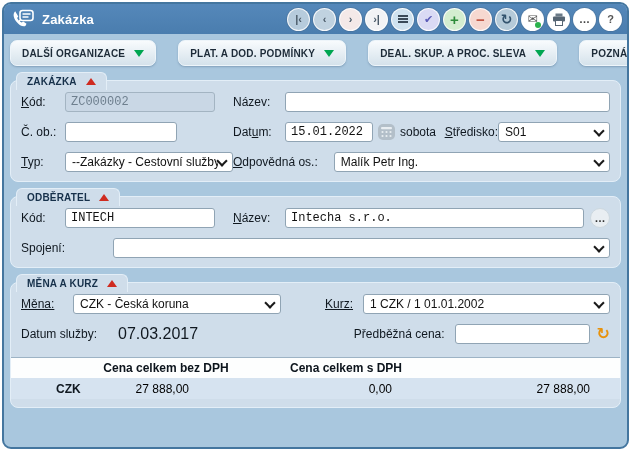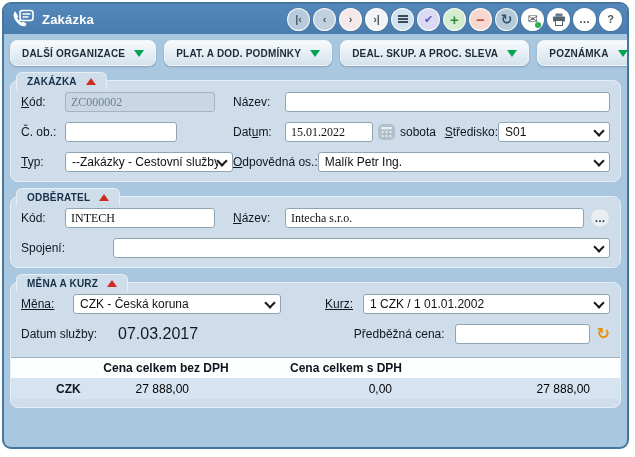--- a/index.html
+++ b/index.html
@@ -37,21 +37,21 @@
   .tb-add{background:#d4edd0;color:#2e8b3a;font-size:15px;}
   .tb-rem{background:#f6d8d0;color:#c0503e;font-size:15px;}
   .tb-ref{background:#b5cad9;color:#33536e;font-size:14px;}
   .tb-mail{background:#ffffff;color:#555;font-size:12px;}
   .tb-print{background:#ffffff;}
   .tb-more{background:#ffffff;color:#444;}
   .tb-help{background:#ffffff;color:#555;}
   .burger{width:10px;height:2px;background:#3a4a58;box-shadow:0 -3px 0 #3a4a58,0 3px 0 #3a4a58;}
   .maildot{position:absolute;right:2px;bottom:2px;width:6px;height:6px;border-radius:50%;background:#2bb24c;}
   
-  .menurow{display:flex;gap:8px;padding:6px 6px 0 6px;}
+  .menurow{display:flex;gap:22px;padding:6px 6px 0 6px;}
   .mbtn{
     background:linear-gradient(#f8fbfd,#d5e2eb);
     border:1px solid #eef5fa;box-shadow:0 1px 2px rgba(60,90,120,.35);
     border-radius:7px;height:26px;display:flex;align-items:center;
     padding:0 11px;font-size:10px;font-weight:bold;color:#1d2b38;
     letter-spacing:.2px;cursor:pointer;box-sizing:border-box;white-space:nowrap;
   }
   .tri-dn{width:0;height:0;border-left:5px solid transparent;border-right:5px solid transparent;
     border-top:7px solid #00a651;margin-left:9px;}
   .tri-up{width:0;height:0;border-left:5px solid transparent;border-right:5px solid transparent;
@@ -70,21 +70,21 @@
   }
   .row{display:flex;align-items:center;height:22px;margin-bottom:8px;}
   .row:last-child{margin-bottom:0;}
   .col-l{display:flex;align-items:center;width:212px;flex:none;}
   .col-r{display:flex;align-items:center;flex:1;}
   .lbl{font-size:12px;color:#101820;flex:none;}
   .lbl u{text-decoration:underline;}
   .w44{width:44px;} .w52{width:52px;} .w92{width:92px;}
   .inp{
     height:20px;border:1px solid #90a4b4;border-radius:3px;background:#fff;
-    font-family:Liberation Serif, serif;font-size:12px;color:#111;padding:0 5px;box-sizing:border-box;outline:none;
+    font-family:Liberation Mono, monospace;font-size:12px;color:#111;padding:0 5px;box-sizing:border-box;outline:none;
   }
   .inp.dis{background:#c9d7e5;color:#6e7f8e;border-color:#a3b4c2;}
   .sel{
     height:20px;border:1px solid #90a4b4;border-radius:3px;background:#fff;
     display:flex;align-items:center;padding:0 6px;font-size:12px;color:#111;
     box-sizing:border-box;cursor:pointer;
   }
   .sel span{white-space:nowrap;overflow:hidden;}
   .chev{width:6px;height:6px;border-right:2px solid #1a1a1a;border-bottom:2px solid #1a1a1a;
     transform:rotate(45deg);margin-left:auto;margin-top:-3px;flex:none;}
@@ -241,21 +241,21 @@
     </div>
     <div class="row">
       <div class="col-l">
         <span class="lbl w44"><span></span><u>T</u><span>yp:</span></span>
         <div class="sel" style="width:168px">
           <span>--Zakázky - Cestovní služby</span>
           <i class="chev"></i>
         </div>
       </div>
       <div class="col-r">
-        <span class="lbl" style="margin-right:0"><span></span><u>O</u><span>dpovědná os.:</span></span>
+        <span class="lbl" style="margin-right:16px"><span></span><u>O</u><span>dpovědná os.:</span></span>
         <div class="sel flex1">
           <span>Malík Petr Ing.</span>
           <i class="chev"></i>
         </div>
       </div>
     </div>
   </div>
 
   <div class="section">
     <div class="tab">

